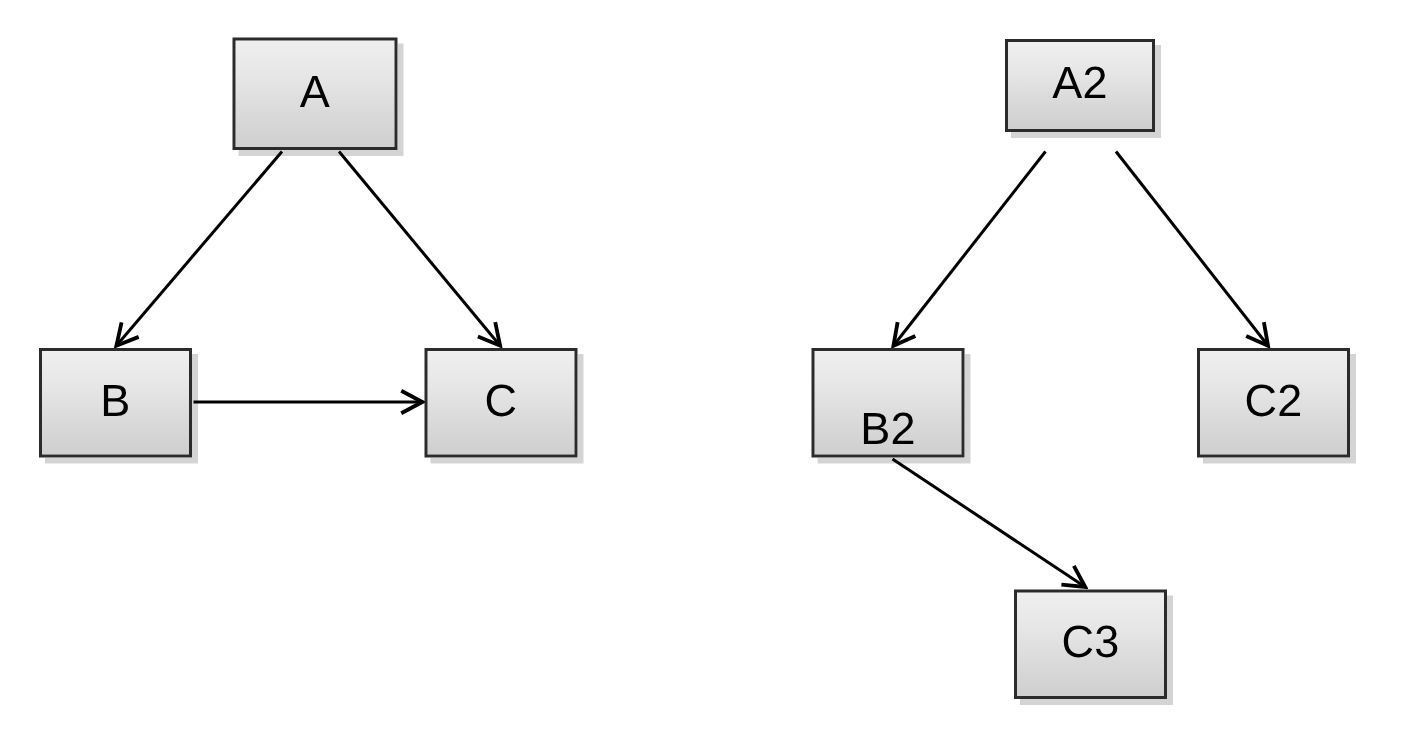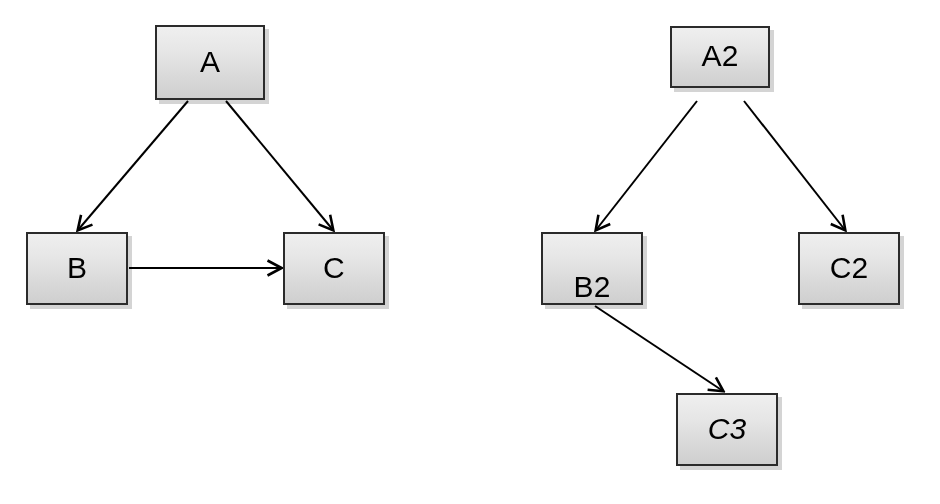--- a/index.html
+++ b/index.html
@@ -81,18 +81,18 @@
       </div>
       <div class="node" style="left: 670px; top: 26px; width: 100px; height: 62px;">
         <span class="node-label">A2</span>
       </div>
       <div class="node" style="left: 541px; top: 232px; width: 102px; height: 73px; align-items: flex-end;">
         <span class="node-label">B2</span>
       </div>
       <div class="node" style="left: 798px; top: 232px; width: 102px; height: 73px; justify-content: center;">
         <span class="node-label">C2</span>
       </div>
-      <div class="node" style="left: 676px; top: 393px; width: 102px; height: 73px; font-style: italic;">
+      <div class="node" style="left: 676px; top: 393px; width: 102px; height: 73px;">
         <span class="node-label">C3</span>
       </div>
     </div>
 
 </div>
 
 </body></html>

